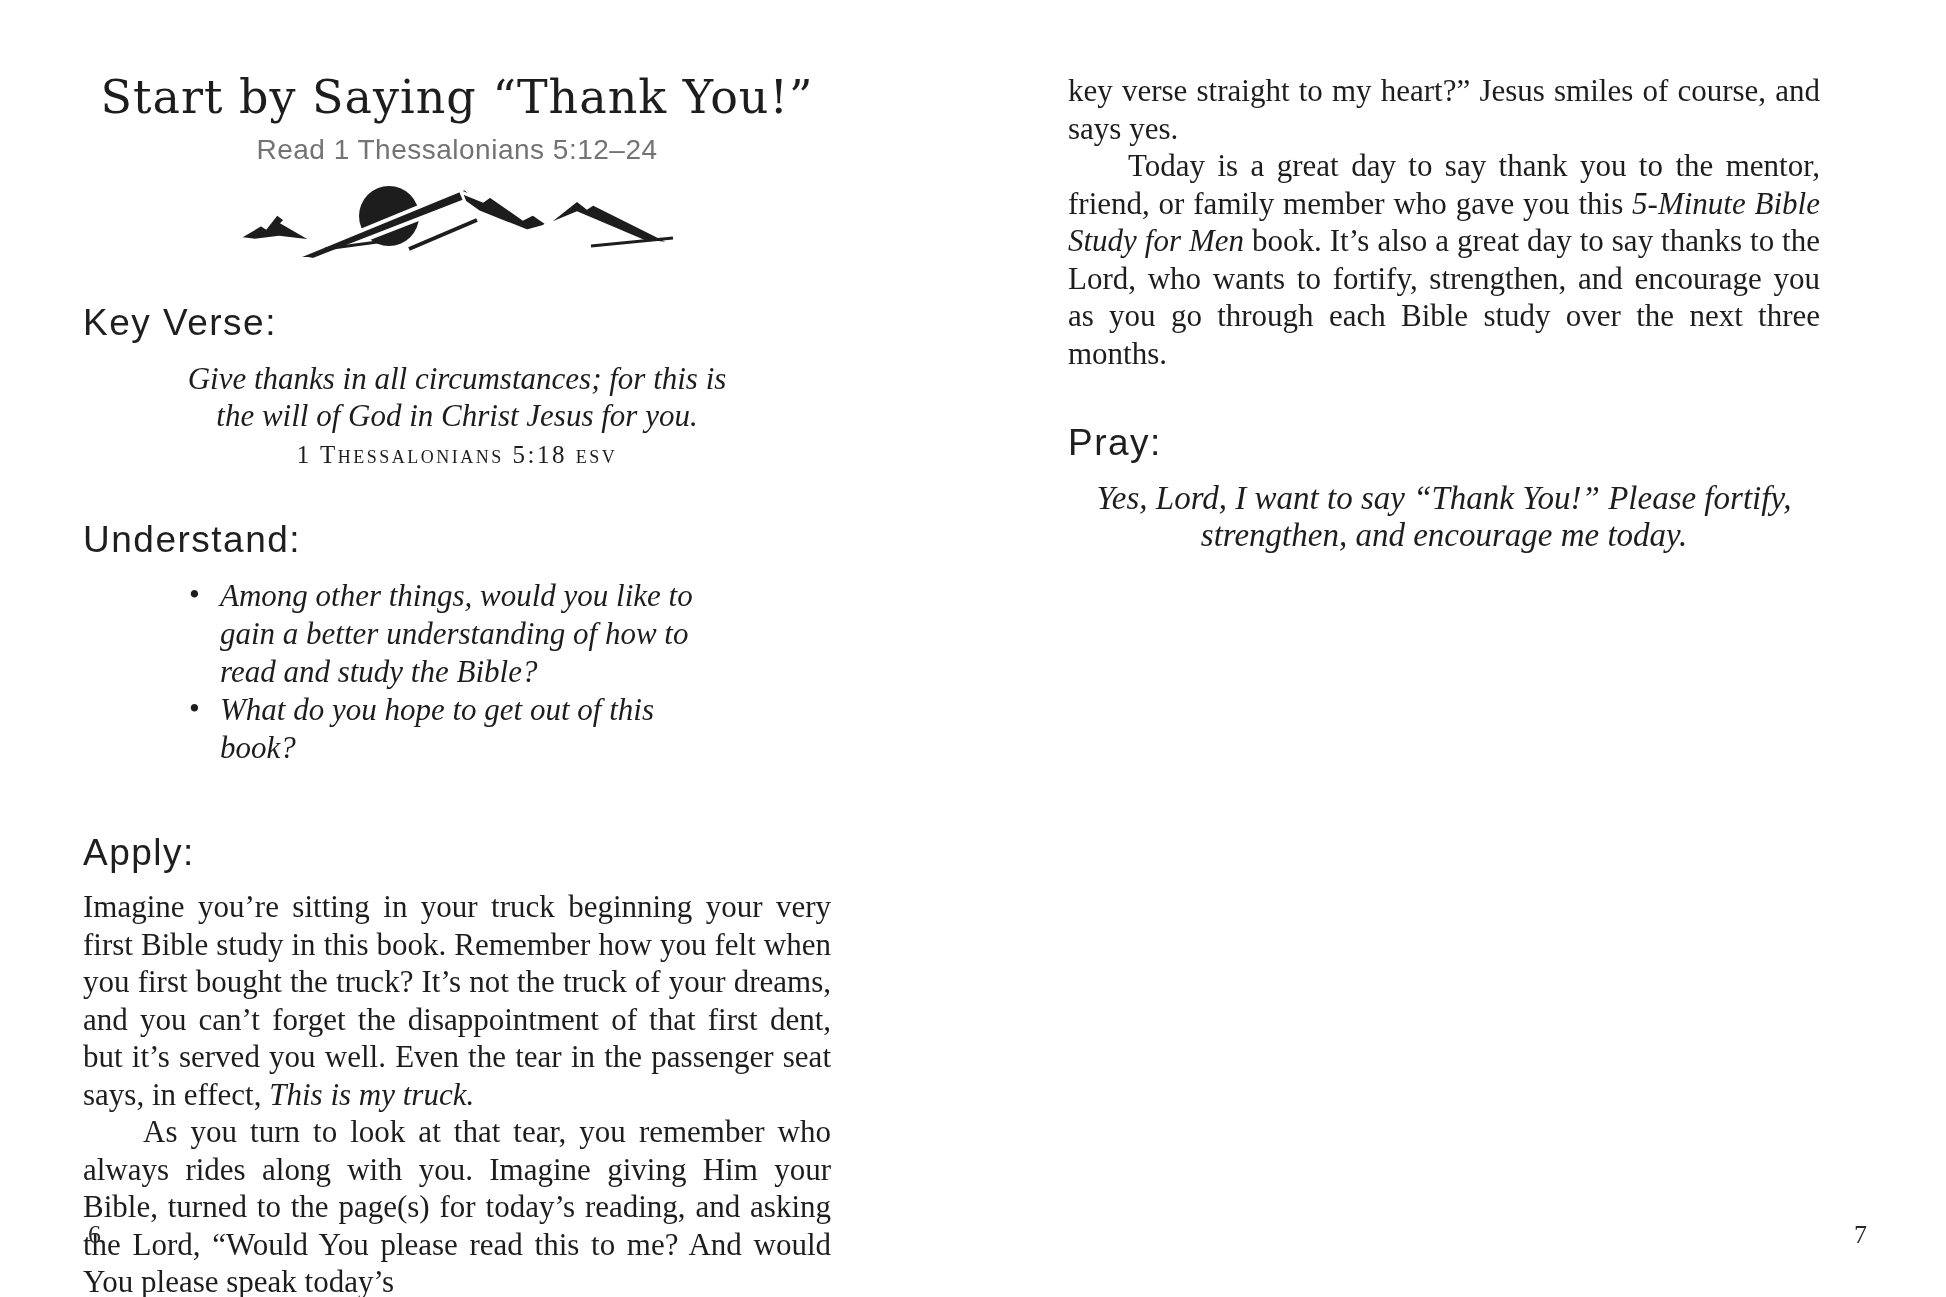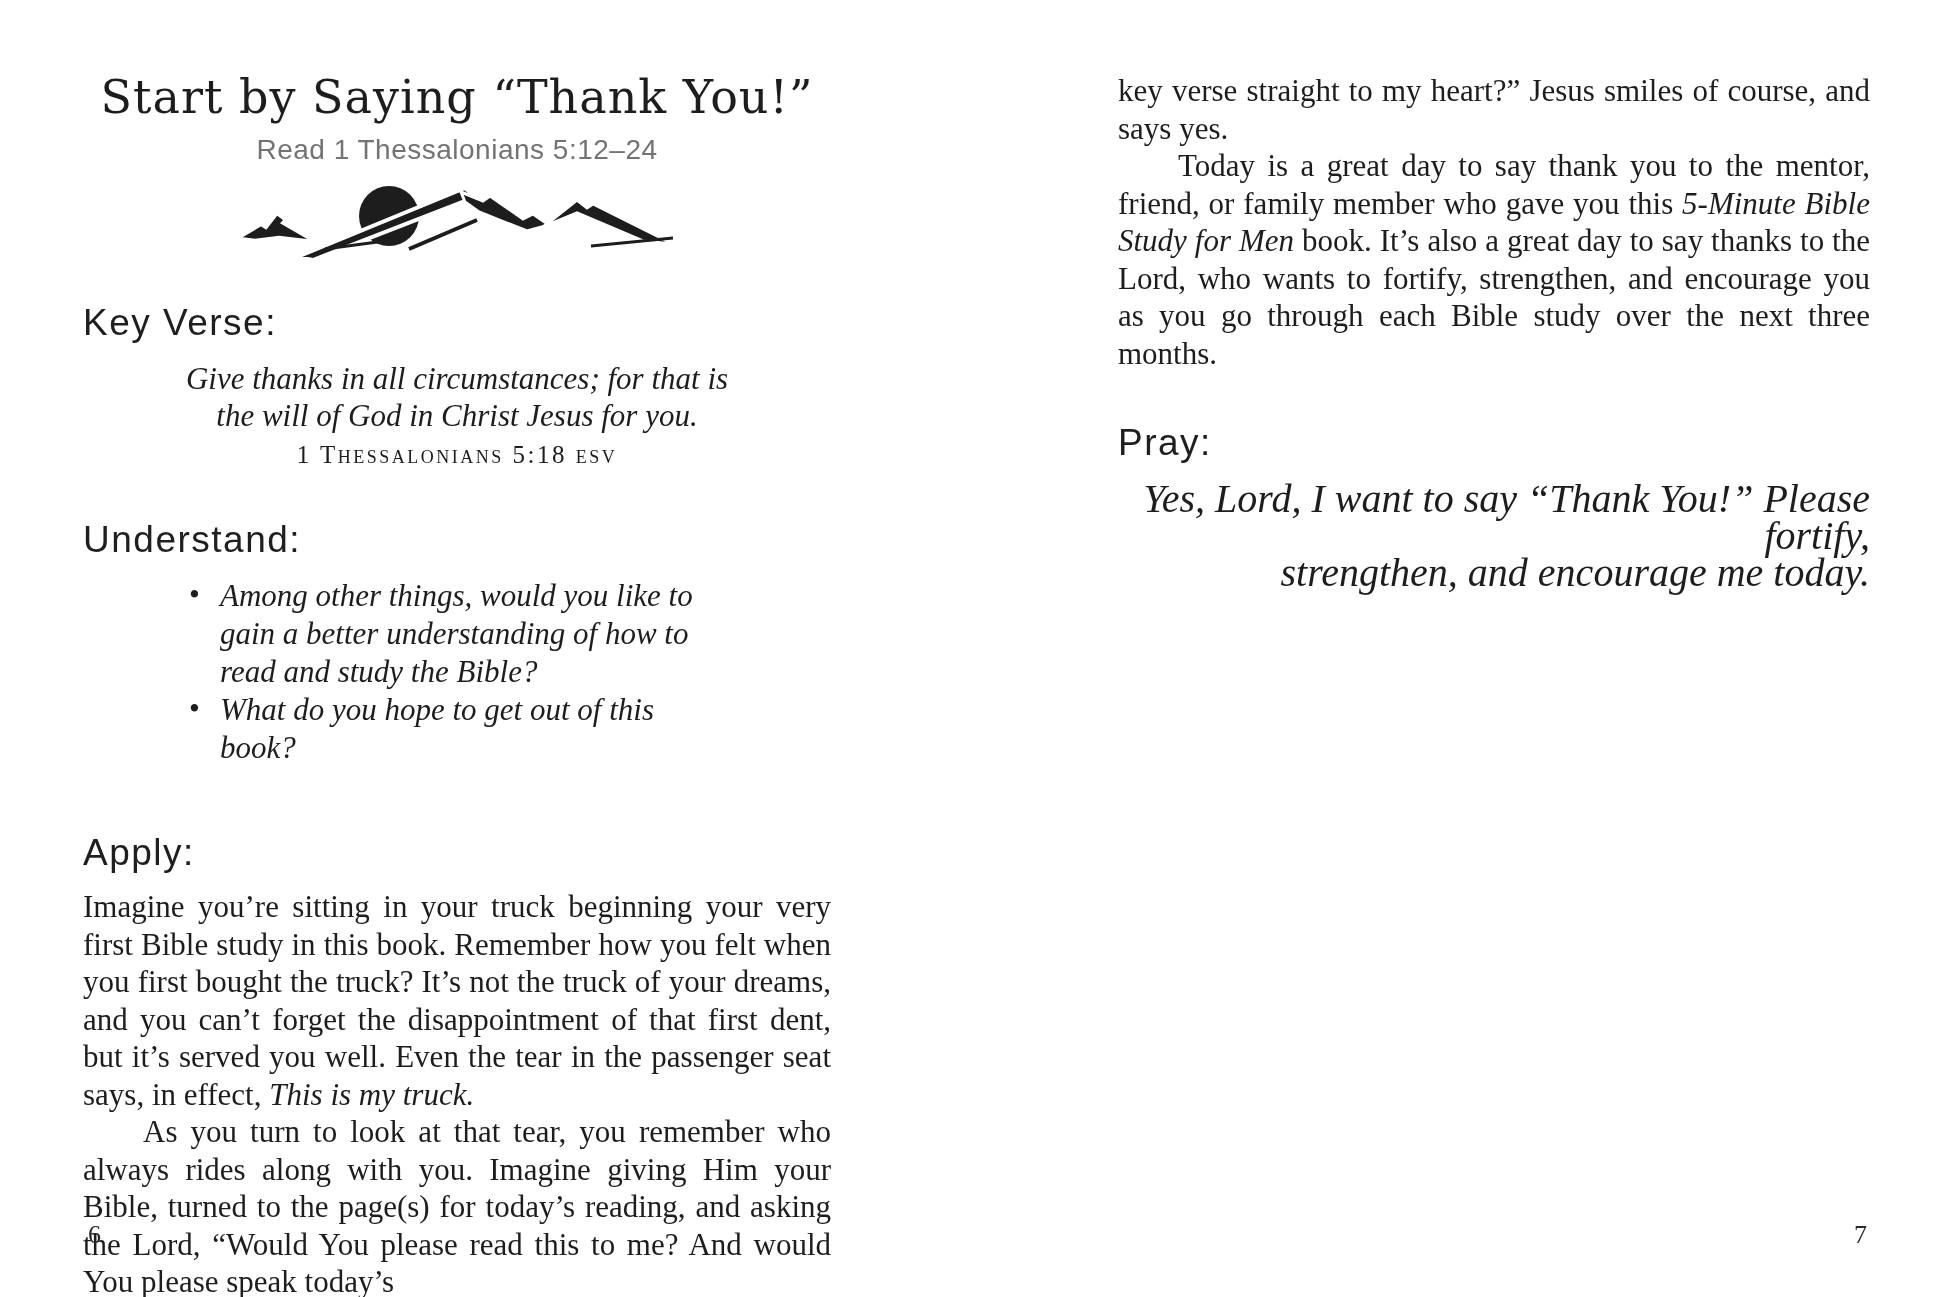--- a/index.html
+++ b/index.html
@@ -6,21 +6,21 @@
   body{
     width:1946px;height:1297px;
     background:#ffffff;
     position:relative;
     font-family:"Liberation Serif",serif;
     color:#1d1d1d;
     overflow:hidden;
   }
   .page-col{position:absolute;top:0;}
   .page-left{left:83px;width:748px;}
-  .page-right{left:1118px;width:752px;}
+  .page-right{left:1068px;width:752px;}
 
   .chapter-title{
     margin:70px 0 0 0;
     text-align:center;
     font-family:"DejaVu Serif",serif;
     font-size:46px;
     letter-spacing:1px;
     font-weight:400;
     white-space:nowrap;
   }
@@ -69,21 +69,21 @@
 
   .body-par{
     margin:0;
     font-size:31px;line-height:37.5px;
     text-align:justify;
     text-justify:inter-word;
   }
   .first-apply{margin-top:14px;}
   .indent{text-indent:60px;}
 
-  .prayer-block{margin-top:16px;text-align:right;font-style:italic;font-size:40px;line-height:37px;font-family:Liberation Serif, serif;}
+  .prayer-block{margin-top:16px;text-align:center;font-style:italic;font-size:33px;line-height:37px;font-family:Liberation Serif, serif;}
 
   .rp-first{margin-top:72px;}
 
   .page-number{
     position:absolute;top:1220px;
     font-size:26px;color:#2a2a2a;
   }
   .pg-left{left:88px;}
   .pg-right{left:1854px;}
   em{font-style:italic;}
@@ -111,21 +111,21 @@
     <polygon points="222,6 244,15 251,10 284,33 294,28 310,39 288,45 240,26 226,16" fill="#1d1d1d" stroke="#ffffff" stroke-width="3"></polygon>
 
     <polygon points="304,41 338,14 348,22 354,18 434,58 404,55 338,27" fill="#1d1d1d" stroke="#ffffff" stroke-width="3"></polygon>
 
     <line x1="352" y1="60" x2="434" y2="52" stroke="#1d1d1d" stroke-width="3"></line>
   </svg>
 
   <h2 class="sec-heading key-heading">Key Verse:</h2>
 
   <div class="verse-block">
-    <div>Give thanks in all circumstances; for that is</div>
+    <div>Give thanks in all circumstances; for this is</div>
     <div>the will of God in Christ Jesus for you.</div>
   </div>
 
   <div class="verse-attr">1 Thessalonians 5:18 esv</div>
 
   <h2 class="sec-heading understand-heading">Understand:</h2>
 
   <ul class="bullets">
     <li>Among other things, would you like to gain a better understanding of how to read and study the Bible?</li>
     <li>What do you hope to get out of this book?</li>

